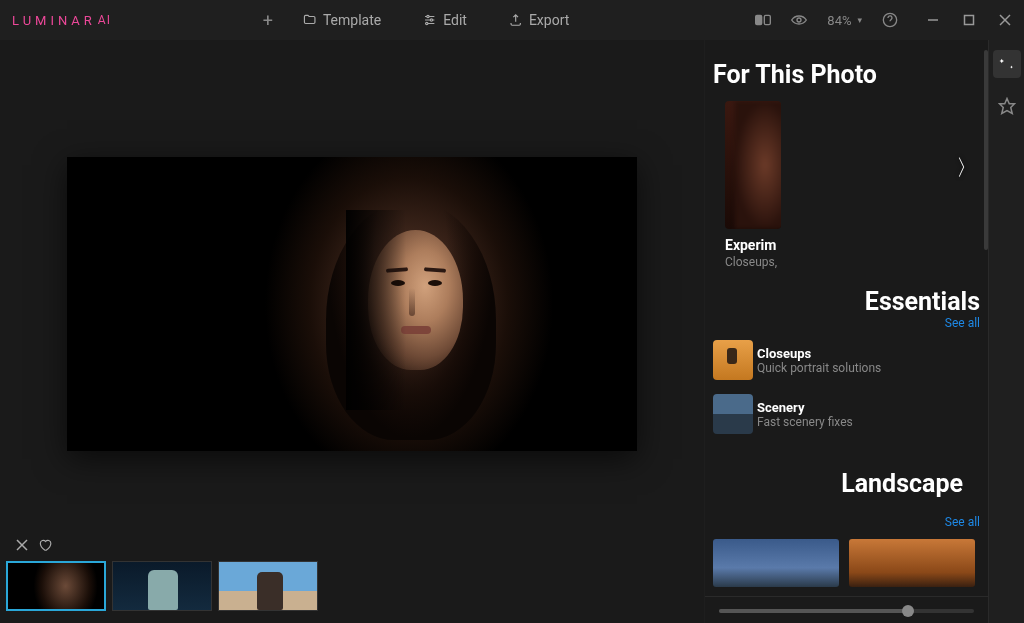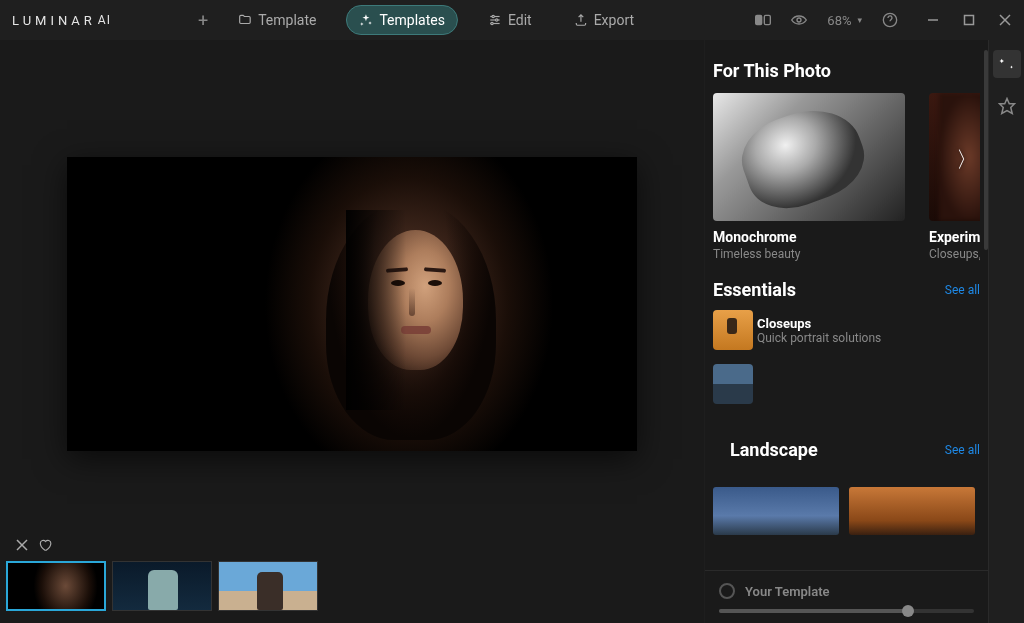--- a/index.html
+++ b/index.html
@@ -1,20 +1,20 @@
 <!DOCTYPE html>
 <html><head>
 <meta charset="utf-8">
 <style>
   * { box-sizing: border-box; margin: 0; padding: 0; font-family: -apple-system, BlinkMacSystemFont, "Segoe UI", Roboto, sans-serif; }
   html, body { width: 1024px; height: 623px; overflow: hidden; background: #1a1a1a; color: #e0e0e0; }
   
   
   .topbar { height: 40px; background: #1f1f1f; display: flex; align-items: center; padding: 0 12px; position: relative; }
-  .logo { letter-spacing: 4px; font-size: 13px; color: #e5e5e5; font-weight: 400; display: flex; align-items: center; }
+  .logo { letter-spacing: 4px; font-size: 13px; color: #ec4899; font-weight: 400; display: flex; align-items: center; }
   .logo sup { font-size: 12px; letter-spacing: 1px; margin-left: 2px; }
   .nav-center { position: absolute; left: 50%; transform: translateX(-50%); display: flex; gap: 18px; align-items: center; }
   .nav-center-shifted { margin-left: -90px; }
   .plus-btn { color: #888; font-size: 18px; cursor: pointer; }
   .nav-item { display: flex; align-items: center; gap: 6px; color: #aaa; font-size: 14px; cursor: pointer; padding: 6px 12px; border-radius: 18px; }
   .nav-item.active { background: #2a4f4f; border: 1px solid #3d7a7a; color: #fff; }
   .nav-icon { width: 14px; height: 14px; display: inline-flex; align-items: center; justify-content: center; }
   .topbar-right { margin-left: auto; display: flex; align-items: center; gap: 20px; color: #888; }
   .zoom { display: flex; align-items: center; gap: 6px; font-size: 13px; cursor: pointer; }
   .icon-btn { width: 16px; height: 16px; cursor: pointer; color: #888; display: inline-flex; align-items: center; justify-content: center; }
@@ -49,22 +49,22 @@
   .thumb.t1 { background: radial-gradient(ellipse 40px 50px at 60% 50%, #6b4a38 0%, #1a0e08 60%, #000 80%); }
   .thumb.t2 { background: linear-gradient(#0a1a2a,#132a3e); }
   .thumb.t2::after{content:"";position:absolute;left:35px;top:8px;width:30px;height:40px;background:#8aa;border-radius:6px 6px 2px 2px;}
   .thumb.t3 { background: linear-gradient(#6aa8d8 60%,#c9b090 60%); }
   .thumb.t3::after{content:"";position:absolute;left:38px;top:10px;width:26px;height:38px;background:#3a2e28;border-radius:5px 5px 2px 2px;}
 
   
   .panel { width: 320px; background: #1a1a1a; border-left: 1px solid rgba(255,255,255,0.02); position:relative; display:flex; }
   .panel-scroll { flex:1; overflow-y:auto; padding: 16px 8px 80px 8px; }
   .panel-scroll::-webkit-scrollbar{width:6px;} .panel-scroll::-webkit-scrollbar-thumb{background:#444;border-radius:3px;}
-  .panel h2 { font-size: 18px; font-weight: 700; color: #fff; margin: 4px 0 12px 0; }
-  .section-head { display:flex; align-items:center; justify-content:space-between; margin: 18px 0 10px 0;}
+  .panel h2 { font-size: 25px; font-weight: 700; color: #fff; margin: 4px 0 12px 0; }
+  .section-head { display:flex; align-items:flex-end; justify-content:space-between; margin: 18px 0 10px 0; flex-direction: column;}
   .see-all { color:#1e88e5; font-size:12px; cursor:pointer; }
 
   .card-row { display:flex; gap:12px; overflow:hidden; position:relative;}
   .card { width: 192px; flex:0 0 192px; cursor:pointer; }
   .card .img { width:100%; height:128px; border-radius:4px; background:#333; position:relative; overflow:hidden;}
   .card.mono .img { background: linear-gradient(135deg,#e8e8e8 0%, #999 30%, #222 100%); }
   .card.mono .img::after{content:"";position:absolute;left:30px;top:20px;width:120px;height:90px;background:radial-gradient(ellipse at 40% 30%,#f0f0f0 0%,#aaa 30%,#333 70%);border-radius:40% 50% 40% 40%;transform:rotate(-20deg);}
   .card.exp .img { background: linear-gradient(#3a1810,#1a0a06); }
   .card.exp .img::after{content:"";position:absolute;left:10px;top:0;width:60px;height:128px;background:radial-gradient(ellipse,#6b3a28 0%,#2a120c 70%);filter:blur(2px);}
   .card .title { font-size:14px; font-weight:700; color:#fff; margin-top:8px;}
@@ -110,28 +110,20 @@
 
   <div class="nav-center nav-center-shifted">
     <span class="plus-btn">+</span>
     <div class="nav-item">
       <span class="nav-icon">
         <svg width="14" height="14" viewBox="0 0 24 24" fill="none" stroke="currentColor" stroke-width="2">
             <path d="M3 6a2 2 0 012-2h4l2 2h8a2 2 0 012 2v8a2 2 0 01-2 2H5a2 2 0 01-2-2V6z"></path>
           </svg>
       </span>
       <span>Template</span>
-    </div>
-    <div class="nav-item active">
-      <span class="nav-icon">
-        <svg width="14" height="14" viewBox="0 0 24 24" fill="currentColor">
-            <path d="M12 2l1.5 4.5L18 8l-4.5 1.5L12 14l-1.5-4.5L6 8l4.5-1.5L12 2zM5 16l.8 2.2L8 19l-2.2.8L5 22l-.8-2.2L2 19l2.2-.8L5 16zM19 14l.8 2.2L22 17l-2.2.8L19 20l-.8-2.2L16 17l2.2-.8L19 14z"></path>
-          </svg>
-      </span>
-      <span>Templates</span>
     </div>
     <div class="nav-item">
       <span class="nav-icon">
         <svg width="14" height="14" viewBox="0 0 24 24" fill="none" stroke="currentColor" stroke-width="2">
             <line x1="4" y1="6" x2="20" y2="6"></line>
             <line x1="4" y1="12" x2="20" y2="12"></line>
             <line x1="4" y1="18" x2="20" y2="18"></line>
             <circle cx="9" cy="6" r="2" fill="#1f1f1f"></circle>
             <circle cx="15" cy="12" r="2" fill="#1f1f1f"></circle>
             <circle cx="7" cy="18" r="2" fill="#1f1f1f"></circle>
@@ -156,21 +148,21 @@
           <rect x="14" y="1" width="9" height="14" rx="2"></rect>
         </svg>
     </span>
     <span class="icon-btn">
       <svg width="18" height="12" viewBox="0 0 24 16" fill="none" stroke="currentColor" stroke-width="2">
           <path d="M1 8s4-6 11-6 11 6 11 6-4 6-11 6S1 8 1 8z"></path>
           <circle cx="12" cy="8" r="3"></circle>
         </svg>
     </span>
     <div class="zoom">
-      <span>68%</span>
+      <span>84%</span>
       <span style="font-size:9px;">▾</span>
     </div>
     <span class="icon-btn">
       <svg width="16" height="16" viewBox="0 0 24 24" fill="none" stroke="currentColor" stroke-width="2">
           <circle cx="12" cy="12" r="10"></circle>
           <path d="M9 9a3 3 0 115 2c-1 1-2 1.5-2 3M12 18h.01"></path>
         </svg>
     </span>
     <div class="window-controls">
       <span class="win-btn">
@@ -227,25 +219,20 @@
       <div class="thumb t1 selected"></div>
       <div class="thumb t2"></div>
       <div class="thumb t3"></div>
     </div>
   </div>
 
   <div class="panel">
     <div class="panel-scroll">
       <h2>For This Photo</h2>
       <div class="card-row">
-        <div class="card mono">
-          <div class="img"></div>
-          <div class="title">Monochrome</div>
-          <div class="sub">Timeless beauty</div>
-        </div>
         <div class="card exp partial">
           <div class="img"></div>
           <div class="title">Experim</div>
           <div class="sub">Closeups,</div>
         </div>
         <span class="chev-next">〉</span>
       </div>
 
       <div class="section-head">
         <h2 style="margin:0">Essentials</h2>
@@ -253,20 +240,24 @@
       </div>
       <div class="ess-item">
         <div class="ess-thumb closeups"></div>
         <div>
           <div class="ess-title">Closeups</div>
           <div class="ess-sub">Quick portrait solutions</div>
         </div>
       </div>
       <div class="ess-item">
         <div class="ess-thumb scenery"></div>
+        <div>
+          <div class="ess-title">Scenery</div>
+          <div class="ess-sub">Fast scenery fixes</div>
+        </div>
       </div>
 
       <div class="section-head">
         <h2 style="margin:17px">Landscape</h2>
         <span class="see-all">See all</span>
       </div>
       <div class="land-row">
         <div class="land-thumb a"></div>
         <div class="land-thumb b"></div>
       </div>
@@ -281,23 +272,19 @@
           </svg>
       </div>
       <div class="tool-btn">
         <svg width="18" height="18" viewBox="0 0 24 24" fill="none" stroke="currentColor" stroke-width="2">
             <polygon points="12 2 15 9 22 9 17 14 19 22 12 18 5 22 7 14 2 9 9 9 12 2"></polygon>
           </svg>
       </div>
     </div>
 
     <div class="your-template">
-      <div class="yt-row">
-        <div class="yt-circle"></div>
-        <span class="yt-label">Your Template</span>
-      </div>
       <div class="slider">
         <div class="slider-fill"></div>
         <div class="slider-handle"></div>
       </div>
     </div>
   </div>
 </div>
 
 </body></html>

